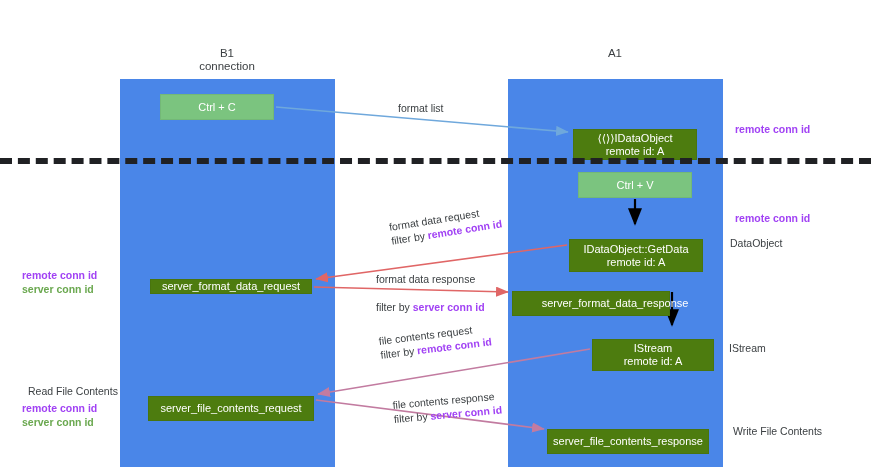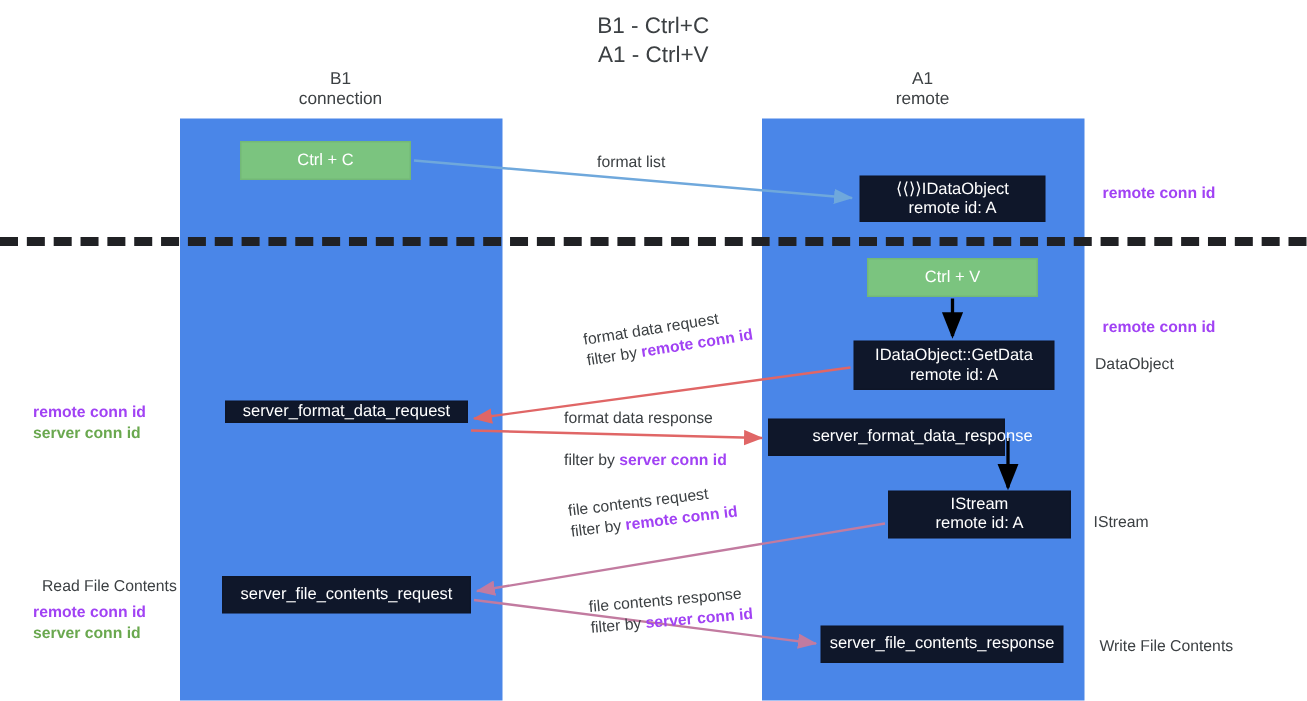--- a/index.html
+++ b/index.html
@@ -34,21 +34,21 @@
   #title span{display:block;}
 
   
   .node{
     position:absolute;box-sizing:border-box;
     display:flex;flex-direction:column;align-items:center;justify-content:center;
     color:#ffffff;font-size:11px;line-height:13px;text-align:center;
     border:1px solid rgba(0,0,0,.06);
   }
   .node.green{background:#7bc47f;}
-  .node.orange{background:#0f172a;}
+  .node.orange{background:#4d7c0f;margin-top:12px;}
   .node .ln{display:block;}
   .node .ln2{display:block;}
 
   #n-ctrlc{left:160px;top:94px;width:114px;height:26px;}
   #n-idataobject{left:573px;top:117px;width:124px;height:31px;}
   #n-ctrlv{left:578px;top:172px;width:114px;height:26px;}
   #n-getdata{left:569px;top:227px;width:134px;height:33px;}
   #n-sfdreq{left:150px;top:267px;width:162px;height:15px;}
   #n-sfdres{left:512px;top:279px;width:158px;height:25px;padding-left:48px;}
   #n-istream{left:592px;top:327px;width:122px;height:32px;}
@@ -91,32 +91,27 @@
   #lbl-fcreq{transform:rotate(-7deg);}
   #lbl-fcres{transform:rotate(-5deg);}
 
   svg#wires{position:absolute;left:0;top:0;width:871px;height:467px;pointer-events:none;}
 </style>
 </head>
 <body>
 
 <div class="canvas">
 
-  <div id="title">
-    <span>B1 - Ctrl+C</span>
-    <span>A1 - Ctrl+V</span>
-  </div>
 
   <div class="col-head" id="head-b1">
     <span class="l1">B1</span>
     <span class="l2">connection</span>
   </div>
   <div class="col-head" id="head-a1">
     <span class="l1">A1</span>
-    <span class="l2">remote</span>
   </div>
 
   <div class="band" id="band-b1"></div>
   <div class="band" id="band-a1"></div>
 
   <svg id="wires" viewBox="0 0 871 467">
     <defs>
       <marker id="ar-blue" markerWidth="9" markerHeight="9" refX="7.5" refY="3.2" orient="auto">
         <path d="M0,0 L8,3.2 L0,6.4 z" fill="#6fa8dc"></path>
       </marker>

